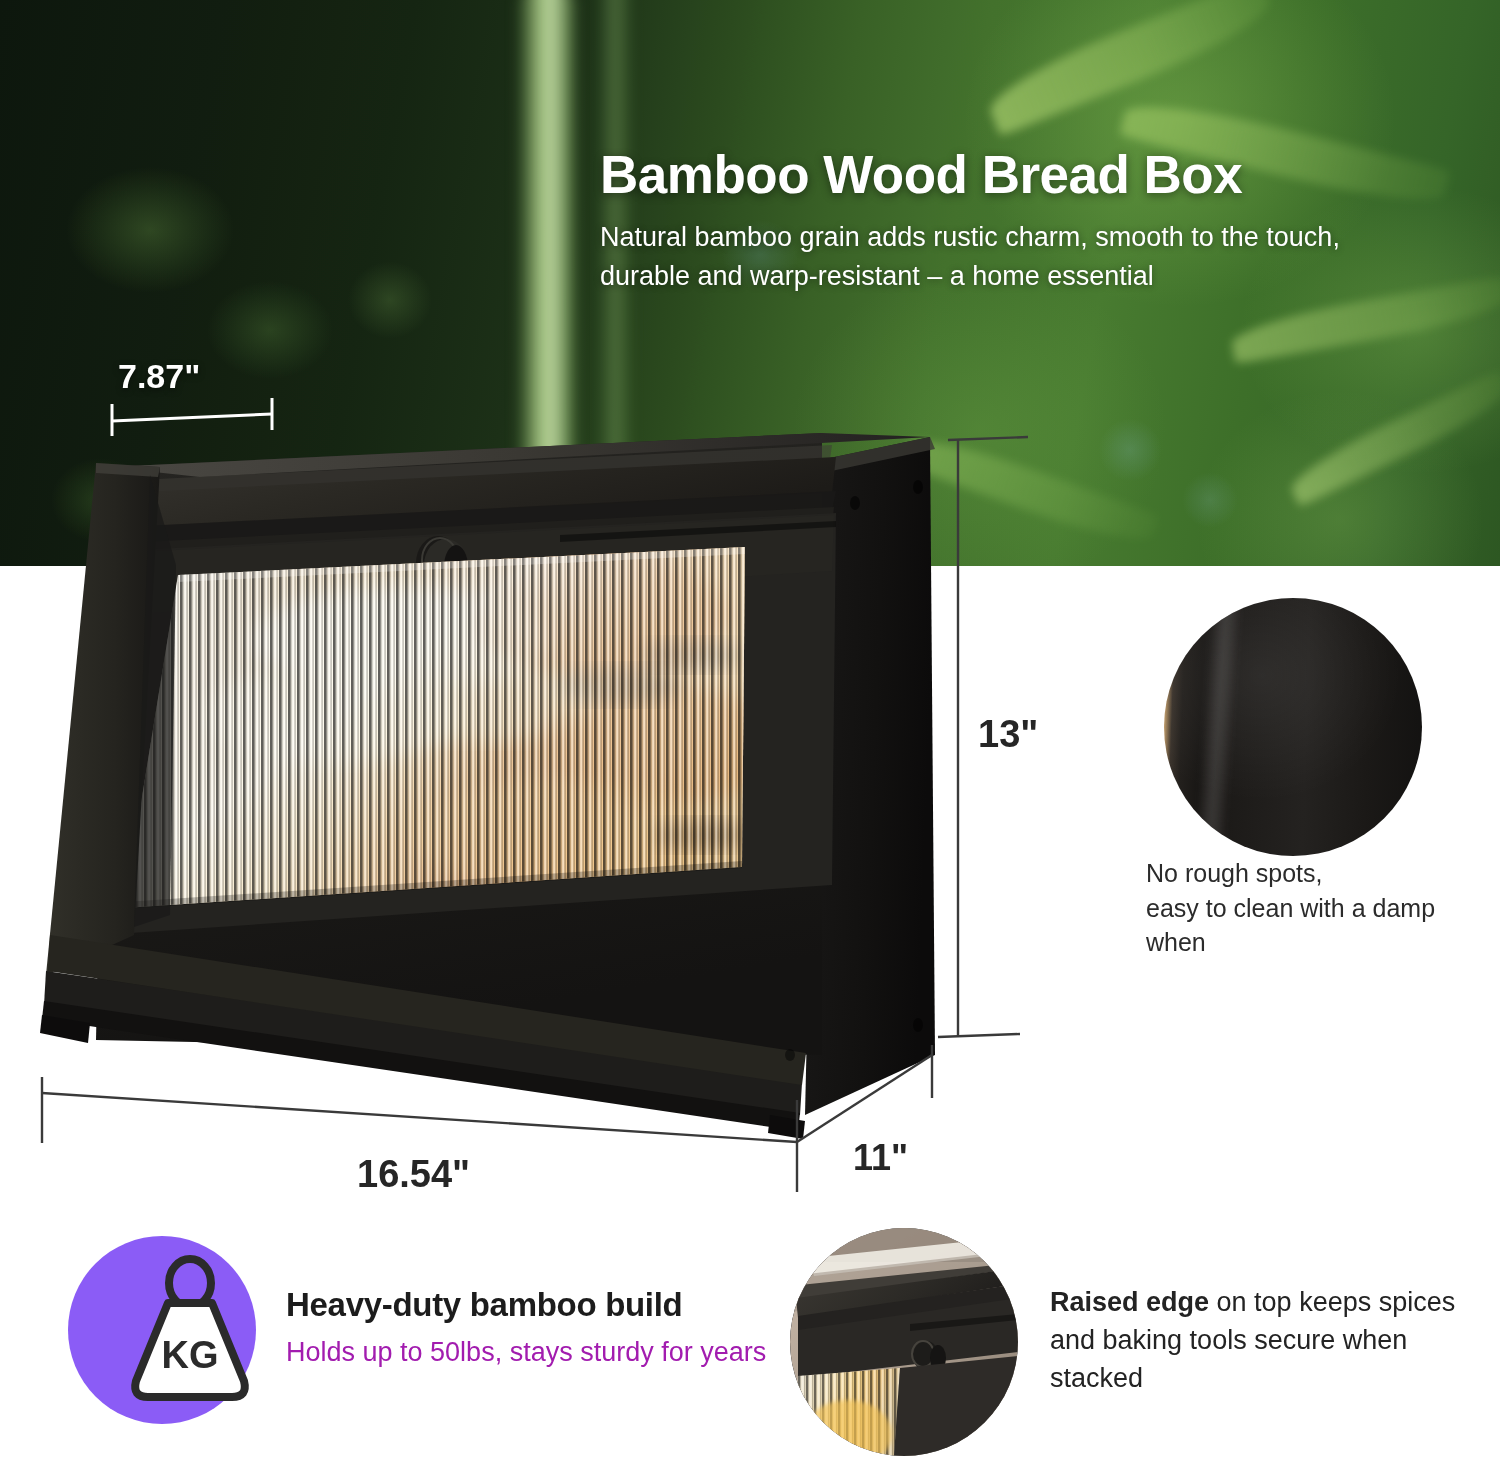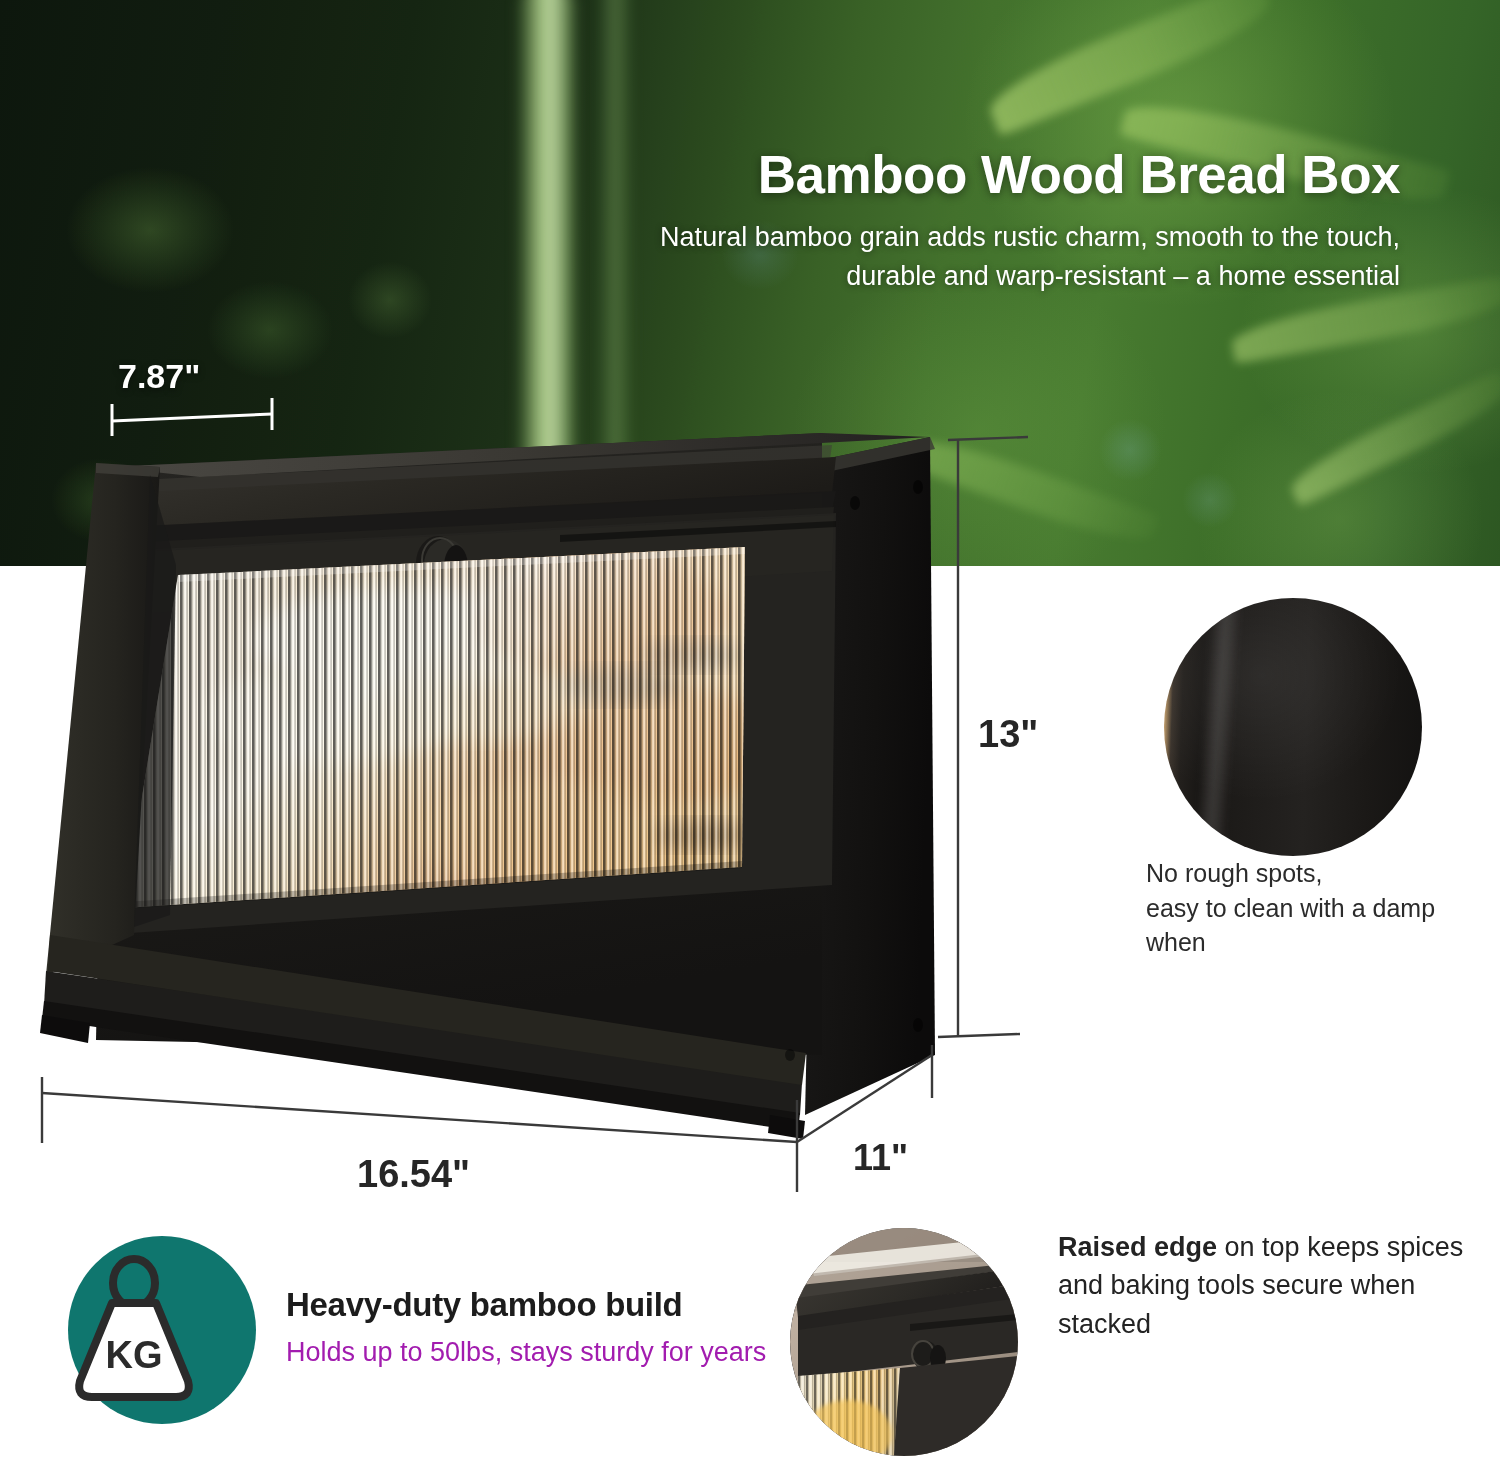--- a/index.html
+++ b/index.html
@@ -56,21 +56,21 @@
              background:linear-gradient(90deg, rgba(165,205,110,.8), rgba(110,160,70,.25)); }
   .leaf.l3 { left:1230px; top:300px; width:280px; height:40px; transform:rotate(-10deg);
              background:linear-gradient(90deg, rgba(175,210,120,.75), rgba(115,165,72,.25)); }
   .leaf.l4 { left:900px;  top:470px; width:260px; height:40px; transform:rotate(20deg);
              background:linear-gradient(90deg, rgba(150,195,100,.7), rgba(100,150,65,.22)); }
   .leaf.l5 { left:1280px; top:420px; width:240px; height:36px; transform:rotate(-26deg);
              background:linear-gradient(90deg, rgba(185,218,130,.7), rgba(120,170,75,.2)); }
 
   
   .header-text {
-    position:absolute; left:600px; top:146px; width:800px; text-align:right;
+    position:absolute; left:600px; top:146px; width:800px; 
     color:#ffffff;
   }
   .hdr-title {
     font-size:53px; font-weight:bold; line-height:1.08;
     letter-spacing:-.5px; text-shadow:0 2px 10px rgba(0,0,0,.45);
   }
   .hdr-sub {
     margin-top:15px; font-size:27px; line-height:1.42; font-weight:400;
     text-shadow:0 1px 7px rgba(0,0,0,.45);
   }
@@ -133,31 +133,31 @@
     font-size:25px; line-height:1.38; color:#2b2b2b;
   }
 
   
   .feat-heavy {
     position:absolute; left:68px; top:1236px;
     display:flex; align-items:center; gap:30px;
   }
   .kg-bubble {
     width:188px; height:188px; border-radius:50%;
-    background:#0f766e; display:flex; align-items:center; justify-content:flex-start;
+    background:#8b5cf6; display:flex; align-items:center; justify-content:flex-end;
     flex:0 0 auto;
   }
   .feat-heavy-text { padding-bottom:6px; }
   .fh-title { font-size:33px; font-weight:bold; color:#1c1c1c; letter-spacing:-.3px; }
   .fh-desc  { margin-top:13px; font-size:27px; color:#a21caf; }
 
   
   .feat-raised {
     position:absolute; left:790px; top:1228px;
-    display:flex; align-items:flex-start; gap:40px;
+    display:flex; align-items:center; gap:32px;
   }
   .cp-raised {
     width:228px; height:228px; margin-left:0; flex:0 0 auto;
     background:#2a2724;
   }
   .fr-text { width:436px; font-size:27px; line-height:1.42; color:#232323; padding-bottom:4px; }
   .fr-text b { font-weight:bold; }
 </style>
 </head>
 <body>

